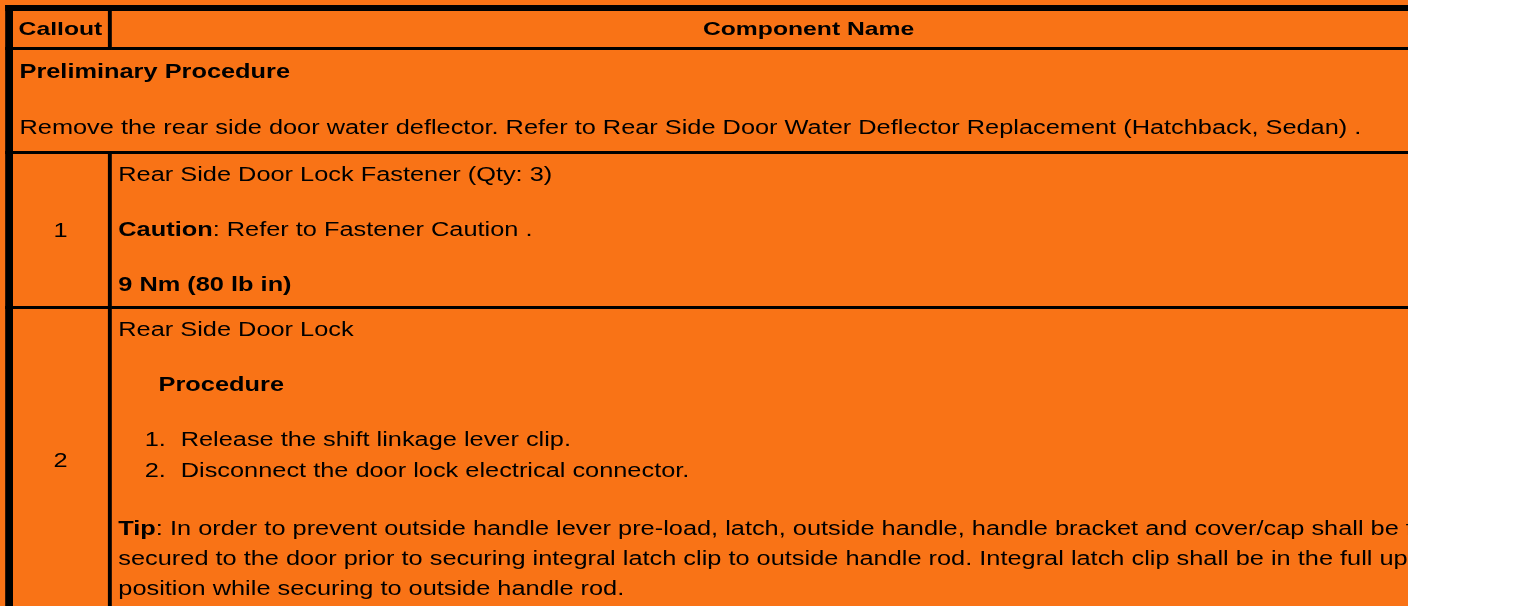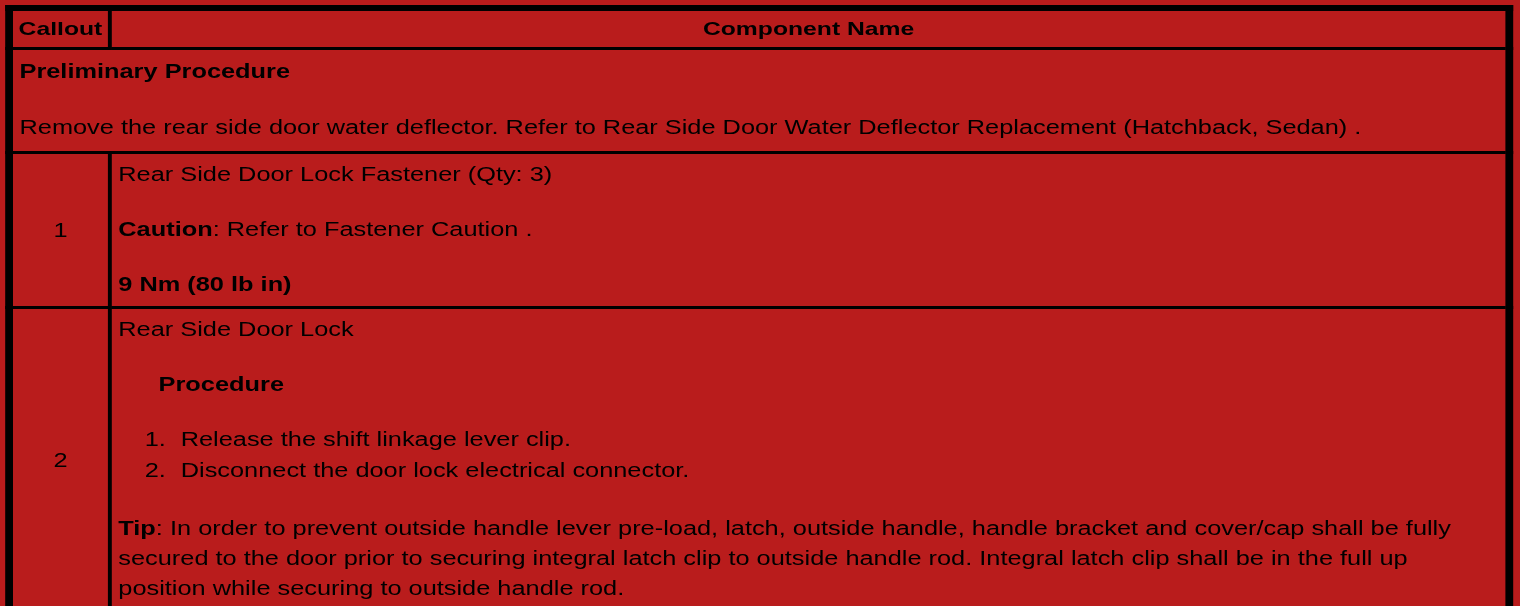--- a/index.html
+++ b/index.html
@@ -2,23 +2,23 @@
 <html><head>
 <meta charset="utf-8">
 <style>
   html, body {
     margin: 0;
     padding: 0;
     background: #ffffff;
   }
   .page {
     position: relative;
-    width: 1520px;
+    width: 1408px;
     height: 606px;
-    background: #b91c1c;
+    background: #f97316;
     overflow: hidden;
     color: #000000;
     font-family: "Liberation Sans", sans-serif;
   }
   
   .scale-wrap {
     position: absolute;
     left: 0;
     top: 0;
     width: 1169px;

